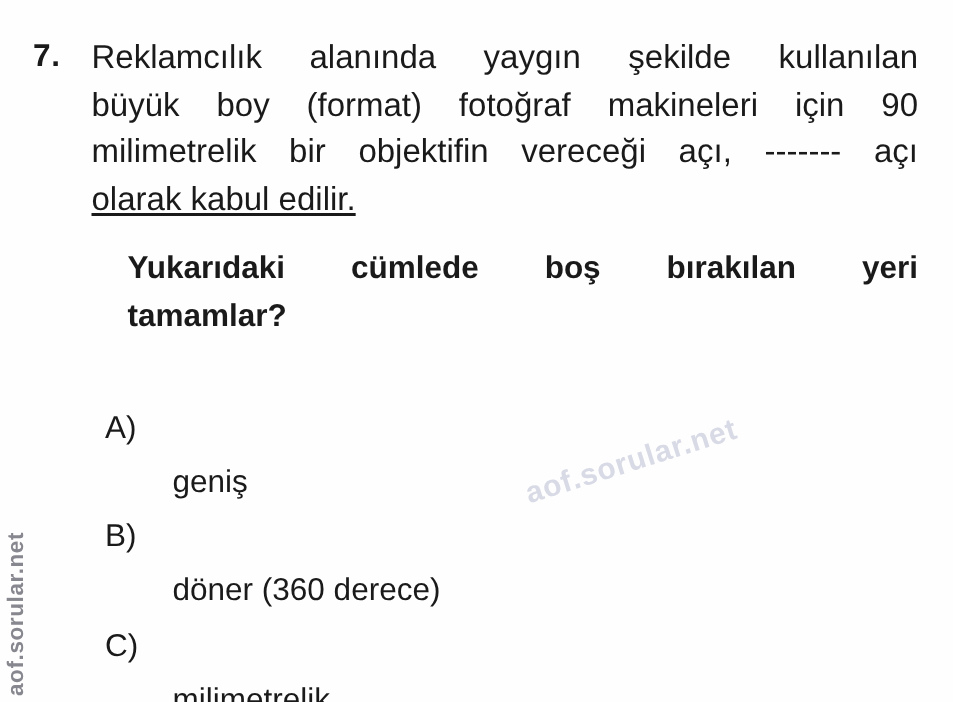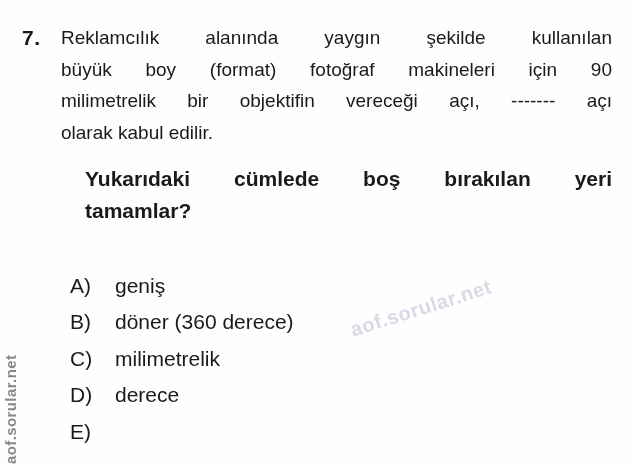--- a/index.html
+++ b/index.html
@@ -33,29 +33,30 @@
   }
   .qnum {
     width: 39px;
     font-size: 21px;
     font-weight: bold;
     line-height: 31.5px;
     letter-spacing: 0.5px;
   }
   .qbody { width: 551px; }
   .qbody .line {
-    font-size: 19px;
+    font-size: 22px;
     line-height: 31.5px;
     text-align: justify;
     text-align-last: justify;
     white-space: nowrap;
   }
   .qbody .line.last {
     text-align: center;
     text-align-last: left;
+    text-decoration: underline;
   }
   
   .stem {
     position: absolute;
     left: 61px;
     top: 163px;
     width: 551px;
     font-weight: bold;
   }
   .stem .line {
@@ -76,21 +77,21 @@
     left: 70px;
     top: 268px;
     width: 450px;
   }
   .option {
     display: flex;
     font-size: 21px;
     line-height: 36.4px;
   }
   .option .letter { width: 45px; }
-  .option .text { flex: 1; }
+  .option .text { flex: 1; margin-top: 36px; }
   
   .wm-diagonal {
     position: absolute;
     left: 351px;
     top: 318px;
     font-size: 20px;
     font-weight: bold;
     color: var(--wm-diag);
     letter-spacing: 0.6px;
     transform: rotate(-17.5deg);

